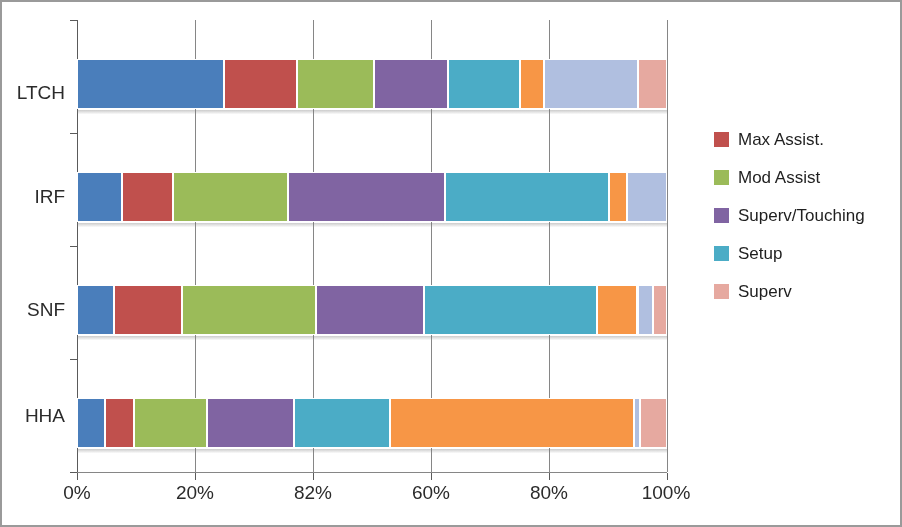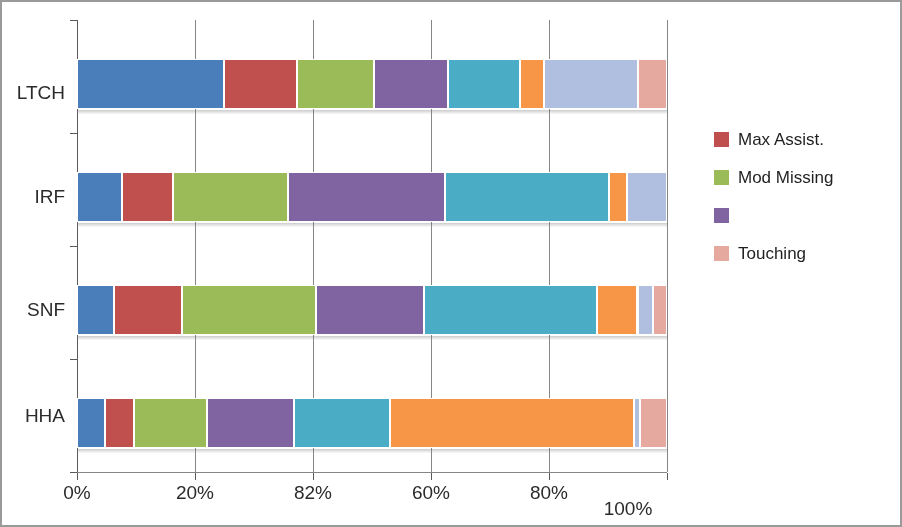--- a/index.html
+++ b/index.html
@@ -201,28 +201,33 @@
       <div class="bar-shadow" style="top: 428.5px;"></div>
     </div>
 
   <div id="legend">
       <div class="legend-item">
         <span class="legend-swatch" style="background: rgb(192, 80, 77);"></span>
         <span class="legend-label">Max Assist.</span>
       </div>
       <div class="legend-item">
         <span class="legend-swatch" style="background: rgb(155, 187, 89);"></span>
-        <span class="legend-label">Mod Missing</span>
+        <span class="legend-label">Mod Assist</span>
       </div>
       <div class="legend-item">
         <span class="legend-swatch" style="background: rgb(128, 100, 162);"></span>
+        <span class="legend-label">Superv/Touching</span>
+      </div>
+      <div class="legend-item">
+        <span class="legend-swatch" style="background: rgb(75, 172, 198);"></span>
+        <span class="legend-label">Setup</span>
       </div>
       <div class="legend-item">
         <span class="legend-swatch" style="background: rgb(230, 169, 160);"></span>
-        <span class="legend-label">Touching</span>
+        <span class="legend-label">Superv</span>
       </div>
     </div>
 
 <div class="cat-label" style="top: 81px;">LTCH</div>
     <div class="cat-label" style="top: 184.5px;">IRF</div>
     <div class="y-tick" style="top: 131px;"></div>
     <div class="cat-label" style="top: 297.5px;">SNF</div>
     <div class="y-tick" style="top: 244px;"></div>
     <div class="cat-label" style="top: 404px;">HHA</div>
     <div class="y-tick" style="top: 357px;"></div>
@@ -232,14 +237,14 @@
     <div class="x-label" style="left: 75px;">0%</div>
     <div class="x-tick" style="left: 193px;"></div>
     <div class="x-label" style="left: 193px;">20%</div>
     <div class="x-tick" style="left: 311px;"></div>
     <div class="x-label" style="left: 311px;">82%</div>
     <div class="x-tick" style="left: 429px;"></div>
     <div class="x-label" style="left: 429px;">60%</div>
     <div class="x-tick" style="left: 547px;"></div>
     <div class="x-label" style="left: 547px;">80%</div>
     <div class="x-tick" style="left: 665px;"></div>
-    <div class="x-label" style="left: 626px; margin-top: 16px;">100%</div>
+    <div class="x-label" style="left: 664px;">100%</div>
   </div>
 
 </body></html>

